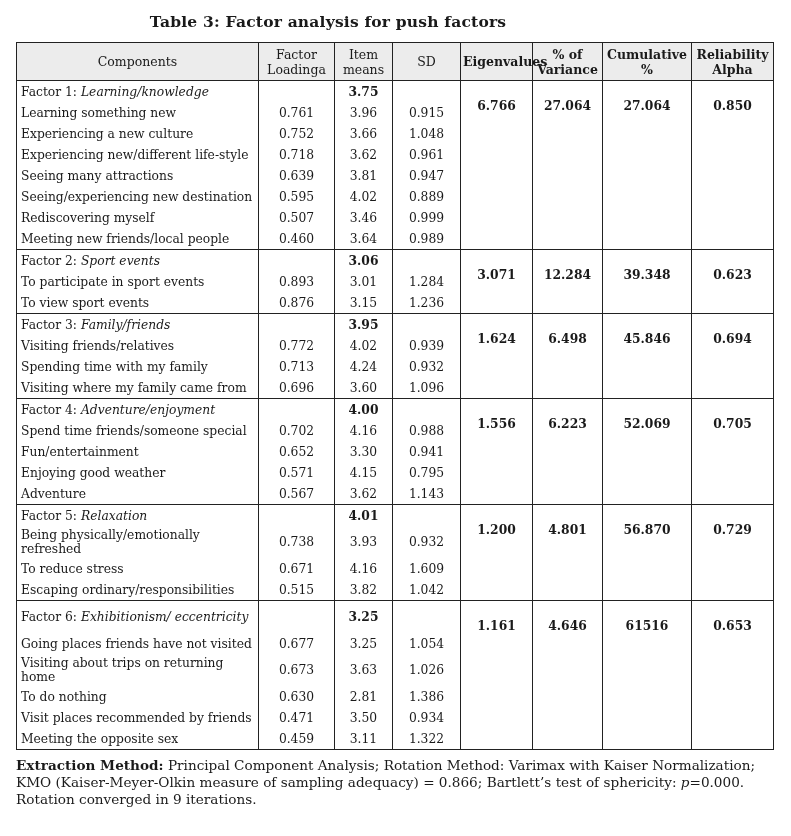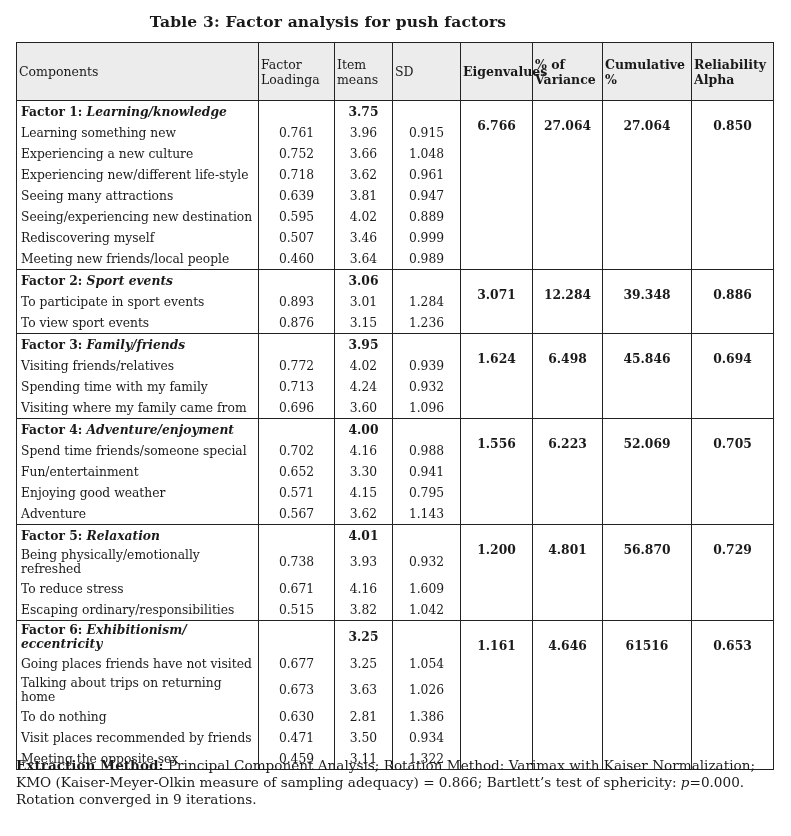--- a/index.html
+++ b/index.html
@@ -6,29 +6,29 @@
   body { width: 791px; height: 836px; position: relative; overflow: hidden;
          font-family: "DejaVu Serif", "Liberation Serif", serif; color: #1a1a1a; }
   .title { position: absolute; top: 12px; left: 0; width: 656px; text-align: center;
            font-weight: bold; font-size: 15.5px; letter-spacing: 0.2px; }
   table { position: absolute; top: 42px; left: 16px; border-collapse: collapse;
           table-layout: fixed; width: 757px; font-size: 12.3px; }
   col.c0 { width: 242px; } col.c1 { width: 76px; } col.c2 { width: 58px; }
   col.c3 { width: 68px; } col.c4 { width: 72px; } col.c5 { width: 70px; }
   col.c6 { width: 89px; } col.c7 { width: 82px; }
   th { background: #ececec; font-weight: bold; font-size: 12.5px; line-height: 15px;
-       border: 1.3px solid #222; padding: 12px 2px; height: 33px; text-align: left; vertical-align: middle; }
+       border: 1.3px solid #222; padding: 2px 2px; height: 33px; text-align: center; vertical-align: middle; }
   th.light { font-weight: normal; }
   td { padding: 0 4px; height: 21px; line-height: 14px; vertical-align: middle;
        border-left: 1.3px solid #222; border-right: 1.3px solid #222; }
   td.num { text-align: center; }
   tr.grp-start td { border-top: 1.3px solid #222; }
   tr.last td { border-bottom: 1.3px solid #222; margin-top: 12px; }
   td.stat { text-align: center; font-weight: bold; vertical-align: top; padding-top: 18px; }
-  td.fac { font-weight: bold; }
+  td.fac { font-weight: normal; }
   td.fac i { font-style: italic; }
   td.tall { height: 32px; margin-left: 16px; }
   .note { position: absolute; top: 757px; left: 16px; width: 760px; font-size: 13.6px; line-height: 17px; }
   .note b { font-weight: bold; margin-top: 33px; }
 </style>
 </head>
 <body>
 
 <div class="title">Table 3: Factor analysis for push factors</div>
 
@@ -109,21 +109,21 @@
         <td class="num">0.989</td>
       </tr>
       <tr class="grp-start">
         <td class="fac"><span>Factor 2: </span><i>Sport events</i></td>
         <td class="num"></td>
         <td class="num" style="font-weight:bold">3.06</td>
         <td class="num"></td>
         <td class="stat" rowspan="3">3.071</td>
         <td class="stat" rowspan="3">12.284</td>
         <td class="stat" rowspan="3">39.348</td>
-        <td class="stat" rowspan="3">0.886</td>
+        <td class="stat" rowspan="3">0.623</td>
       </tr>
       <tr>
         <td class="">To participate in sport events</td>
         <td class="num">0.893</td>
         <td class="num">3.01</td>
         <td class="num">1.284</td>
       </tr>
       <tr>
         <td class="">To view sport events</td>
         <td class="num">0.876</td>
@@ -230,21 +230,21 @@
         <td class="stat" rowspan="6" style="border-bottom: 1.3px solid rgb(34, 34, 34);">61516</td>
         <td class="stat" rowspan="6" style="border-bottom: 1.3px solid rgb(34, 34, 34);">0.653</td>
       </tr>
       <tr>
         <td class="">Going places friends have not visited</td>
         <td class="num">0.677</td>
         <td class="num">3.25</td>
         <td class="num">1.054</td>
       </tr>
       <tr>
-        <td class=" tall">Talking about trips on returning home</td>
+        <td class=" tall">Visiting about trips on returning home</td>
         <td class="num">0.673</td>
         <td class="num">3.63</td>
         <td class="num">1.026</td>
       </tr>
       <tr>
         <td class="">To do nothing</td>
         <td class="num">0.630</td>
         <td class="num">2.81</td>
         <td class="num">1.386</td>
       </tr>

